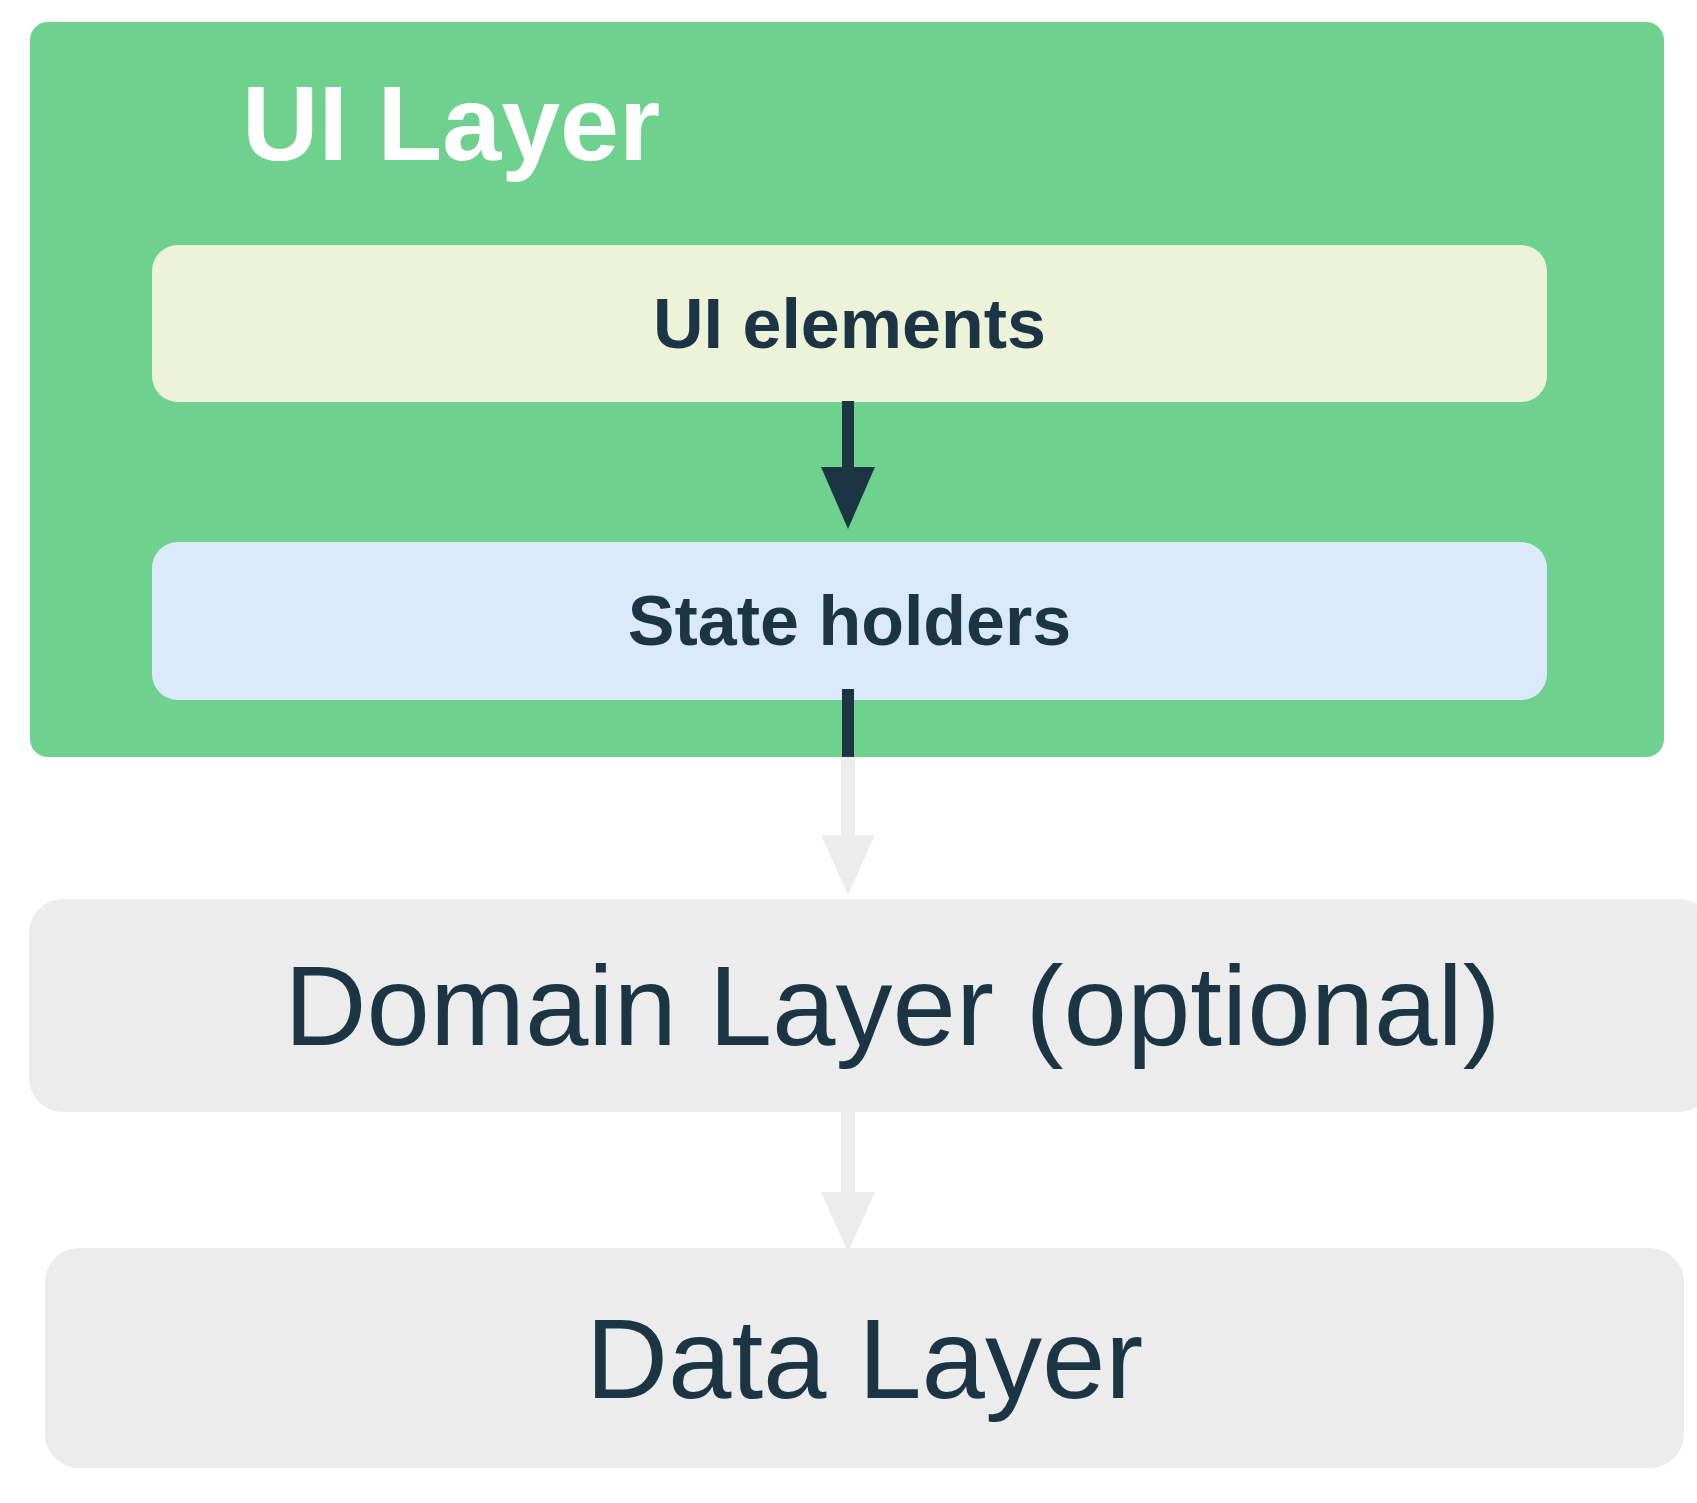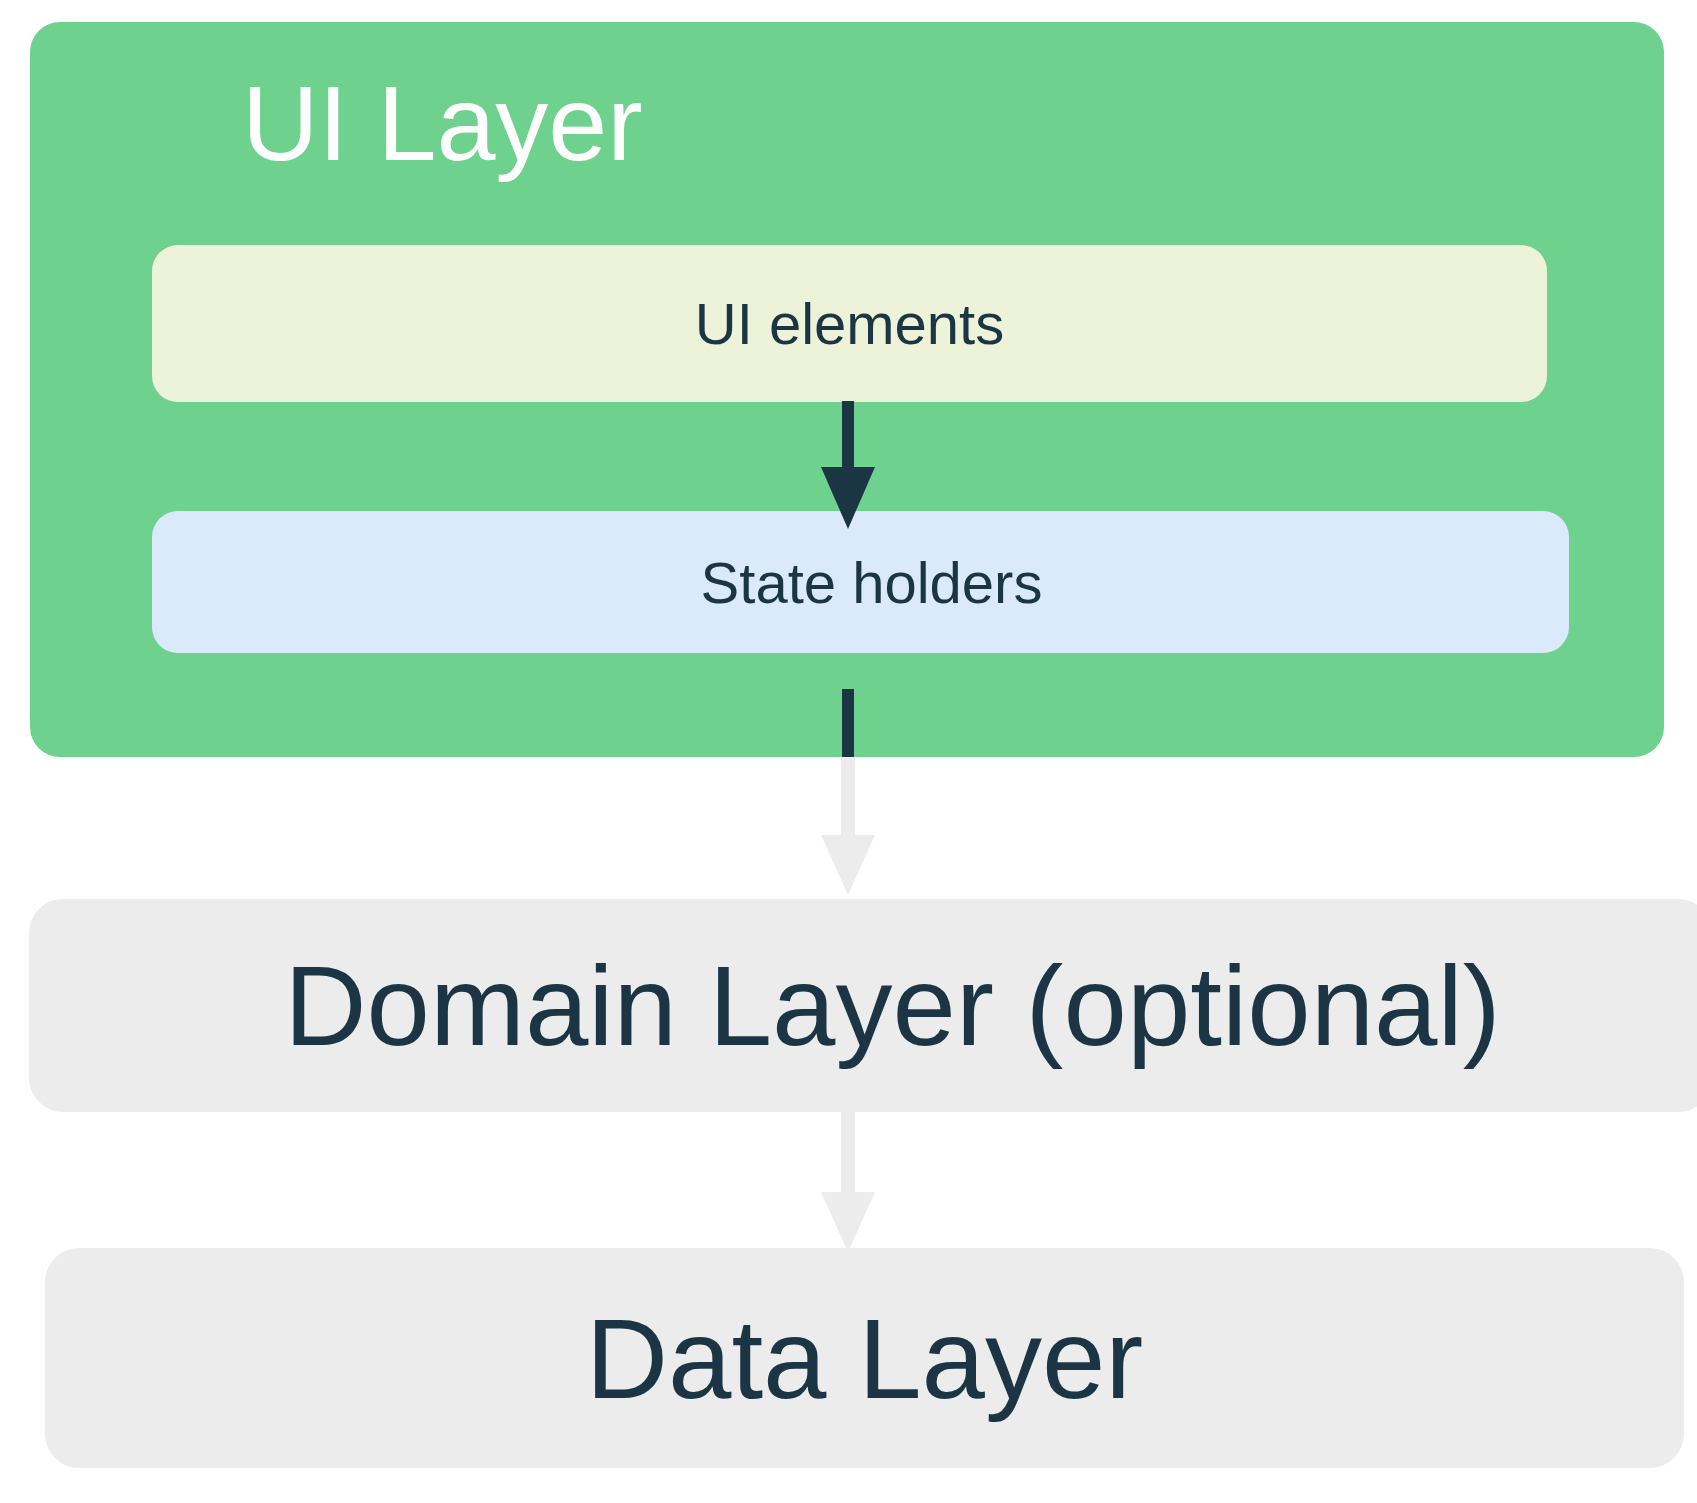--- a/index.html
+++ b/index.html
@@ -19,21 +19,22 @@
     position: absolute;
     box-sizing: border-box;
   }
   
   .ui-layer {
     left: 30px;
     top: 22px;
     width: 1634px;
     height: 735px;
     background: var(--green, #6ed28e);
-    border-radius: 30px;
+    border-radius: 18px;
+    font-weight: bold;
   }
   .ui-layer-title {
     position: absolute;
     left: 212px;
     top: 38px;
     font-size: 106px;
     line-height: 1.2;
     color: var(--title-text, #ffffff);
     white-space: nowrap;
   }
@@ -46,27 +47,26 @@
     display: flex;
     align-items: center;
     justify-content: center;
   }
   .ui-elements {
     top: 223px;
     height: 157px;
     background: var(--cream, #edf3d8);
   }
   .state-holders {
-    top: 489px;
-    height: 142px;
+    top: 520px;
+    height: 158px;
     background: var(--blue, #dbeafa);
-    padding-left: 22px;
   }
   .inner-box .label {
-    font-size: 58px;
+    font-size: 70px;
     color: var(--navy, #1c3545);
     white-space: nowrap;
   }
   
   .layer-box {
     position: absolute;
     left: 29px;
     width: 1639px;
     background: var(--gray, #ececec);
     border-radius: 34px;

